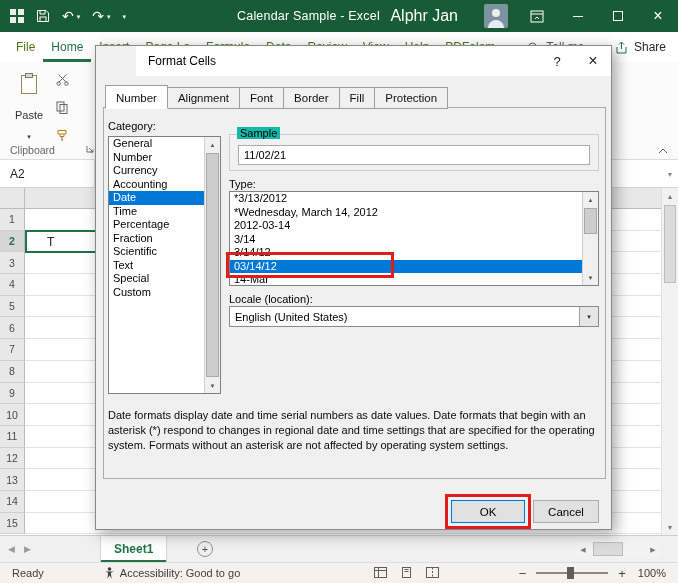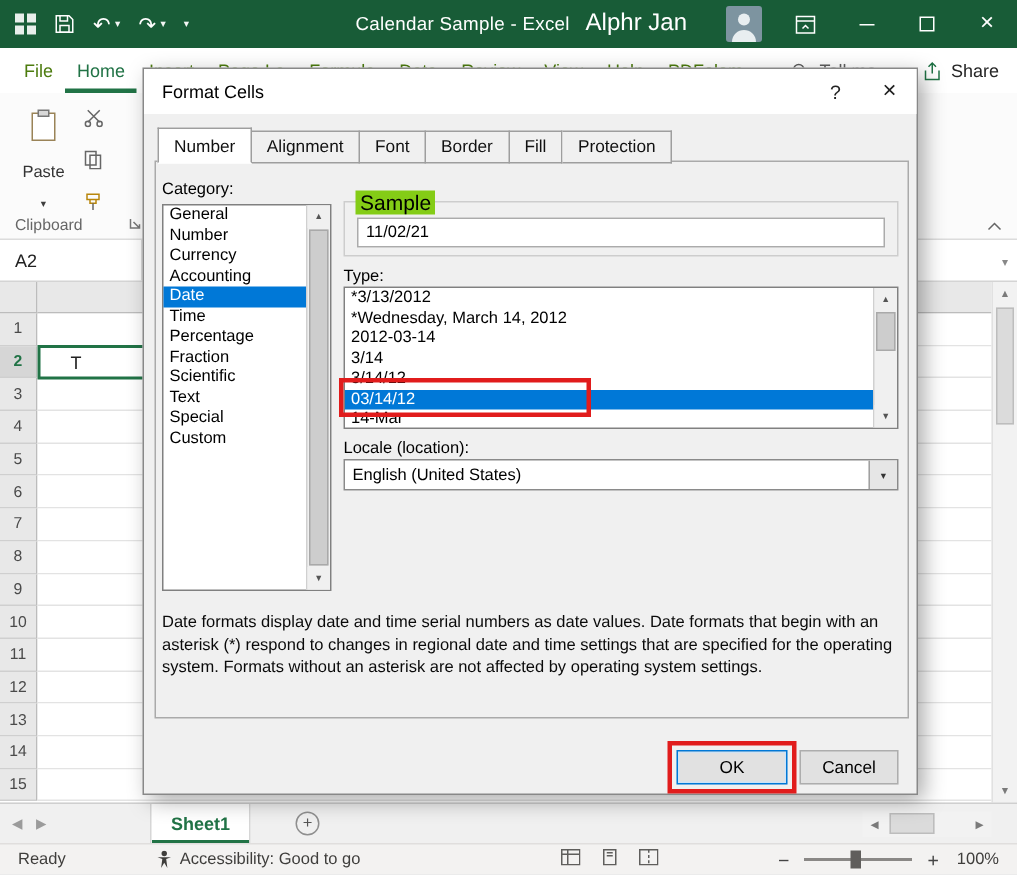--- a/index.html
+++ b/index.html
@@ -100,21 +100,21 @@
   .sb-access { display:flex; align-items:center; gap:5px; margin-left:30px; }
   .sb-right { margin-left:auto; display:flex; align-items:center; }
   .view-icons { display:flex; gap:13px; margin-right:80px; }
   .zoom-out, .zoom-in { font-size:13px; color:#444; }
   .zoom-track { width:72px; height:2px; background:#8a8886; margin:0 10px; position:relative; }
   .zoom-thumb { position:absolute; left:31px; top:-5px; width:7px; height:12px; background:#605e5c; }
   .zoom-pct { margin:0 12px; }
 
   
   .dialog { position:absolute; left:95px; top:45px; width:517px; height:485px; background:#f0f0f0;
-            border:1px solid #888; box-shadow:4px 4px 14px rgba(0,0,0,.35); z-index:10; font-size:11.5px; color:#000; }
+            border:1px solid #888; box-shadow:4px 4px 14px rgba(0,0,0,.35); z-index:10; font-size:11.5px; color:#000;padding-left:40px; }
   .dlg-titlebar { height:30px; background:#fff; display:flex; align-items:center; }
   .dlg-title { margin-left:12px; font-size:12px; }
   .dlg-controls { margin-left:auto; display:flex; height:100%; }
   .dlg-help, .dlg-close { width:36px; height:100%; display:flex; align-items:center; justify-content:center;
                           font-size:13px; color:#222; }
   .dlg-close { font-size:16px; }
   .dlg-tabs { position:absolute; left:9px; top:41px; display:flex; z-index:3; }
   .dlg-tab { padding:4px 10px; font-size:11.5px; background:#f0f0f0; border:1px solid #9e9e9e; border-left:none; color:#111; }
   .dlg-tab:first-child { border-left:1px solid #9e9e9e; }
   .dlg-tab.active { background:#fff; margin-top:-2px; padding-top:6px; border-left:1px solid #9e9e9e;
@@ -129,21 +129,21 @@
   .cat-item.selected, .type-item.selected { background:#0078d7; color:#fff; }
   .list-scroll { position:absolute; right:0; top:0; width:16px; height:100%; background:#f0f0f0; border-left:1px solid #d0d0d0; }
   .ls-up, .ls-down { position:absolute; left:0; right:0; height:15px; display:flex; align-items:center;
                      justify-content:center; font-size:6px; color:#555; background:#f0f0f0; }
   .ls-up { top:0; } .ls-down { bottom:0; }
   .ls-thumb { position:absolute; left:1px; right:1px; background:#cdcdcd; border:1px solid #a9a9a9; }
   .cat-list .ls-thumb { top:16px; bottom:16px; }
   .type-list .ls-thumb { top:16px; height:26px; }
 
   .sample-group { position:absolute; left:133px; top:88px; width:370px; height:37px; border:1px solid #cdcdcd; }
-  .sample-label { position:absolute; left:141px; top:81px; background:#84cc16; padding:0 3px; font-size:14px; }
+  .sample-label { position:absolute; left:141px; top:81px; background:#14b8a6; padding:0 3px; font-size:11px; }
   .sample-box { position:absolute; left:142px; top:99px; width:352px; height:20px; background:#fff;
                 border:1px solid #ababab; line-height:18px; padding-left:5px; font-size:11px; }
   .type-label { position:absolute; left:133px; top:132px; font-size:11px; }
   .type-list { position:absolute; left:133px; top:145px; width:370px; height:95px; background:#fff;
                border:1px solid #808080; overflow:hidden; }
   .type-items { margin-right:16px; }
   .locale-label { position:absolute; left:133px; top:247px; font-size:11px; }
   .locale-combo { position:absolute; left:133px; top:260px; width:370px; height:21px; background:#fff;
                   border:1px solid #8a8a8a; display:flex; align-items:center; }
   .locale-value { flex:1; padding-left:5px; font-size:11px; }

